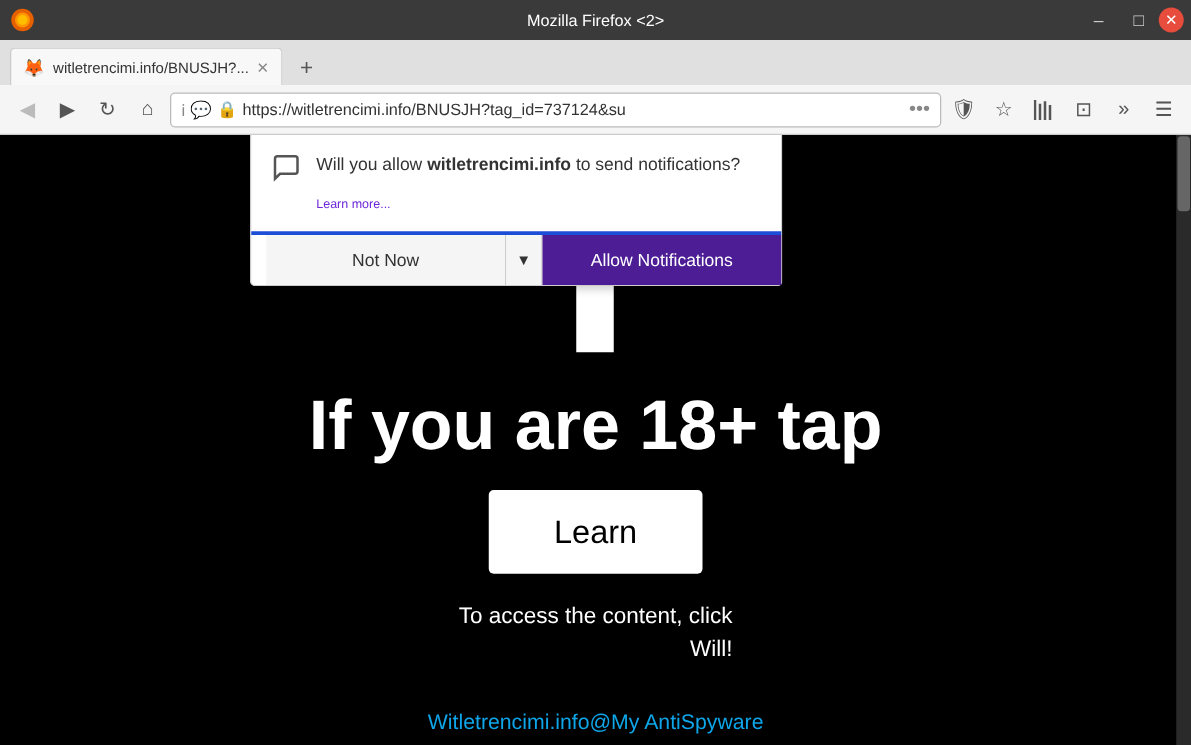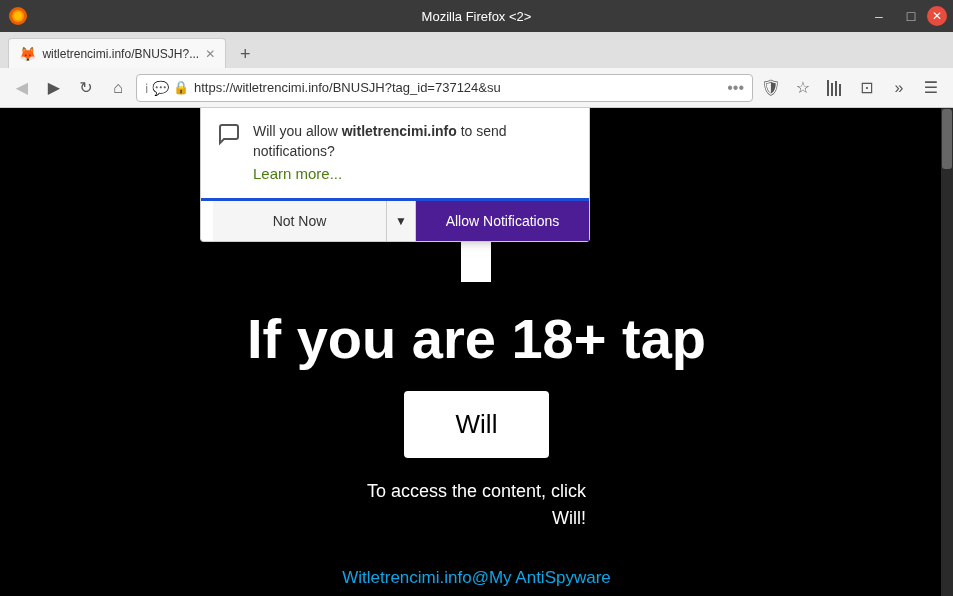--- a/index.html
+++ b/index.html
@@ -206,21 +206,21 @@
 
     
     .notification-popup {
       position: absolute;
       top: 0;
       left: 200px;
       background: white;
       border: 1px solid #ccc;
       border-top: none;
       border-radius: 0 0 4px 4px;
-      width: 390px;
+      width: 426px;
       box-shadow: 0 2px 8px rgba(0,0,0,0.2);
       z-index: 100;
     }
     .notif-body {
       padding: 14px 16px 8px 16px;
       display: flex;
       gap: 12px;
       align-items: flex-start;
     }
     .notif-icon {
@@ -230,26 +230,26 @@
     }
     .notif-text {
       font-size: 14px;
       color: #333;
       line-height: 1.4;
     }
     .notif-text strong {
       font-weight: bold;
     }
     .notif-learn-more {
-      color: #4d7c0f;
-      font-size: 15px;
+      color: #6d28d9;
+      font-size: 10px;
       text-decoration: none;
       cursor: pointer;
       display: block;
-      margin-top: 4px;
+      margin-top: 16px;
     }
     .notif-buttons {
       display: flex;
       border-top: 3px solid #1d4ed8;
       margin-top: 8px;
       padding-left: 12px;
     }
     .notif-not-now {
       flex: 1;
       background: #f5f5f5;
@@ -430,21 +430,21 @@
       </div>
     </div>
 
     <div class="page-overlay">
       <div>
         <svg width="80" height="110" viewBox="0 0 80 110" fill="white">
           <polygon points="40,0 80,55 55,55 55,110 25,110 25,55 0,55"></polygon>
         </svg>
       </div>
       <div class="page-text-large">If you are 18+ tap</div>
-      <button class="allow-btn">Will</button>
+      <button class="allow-btn">Learn</button>
       <div class="page-text-small">
         <span>To access the content, click</span><br>
         <span>Will!</span>
       </div>
     </div>
 
     <div class="footer-text">Witletrencimi.info@My AntiSpyware</div>
 
     <div class="scrollbar">
       <div class="scrollbar-thumb"></div>

